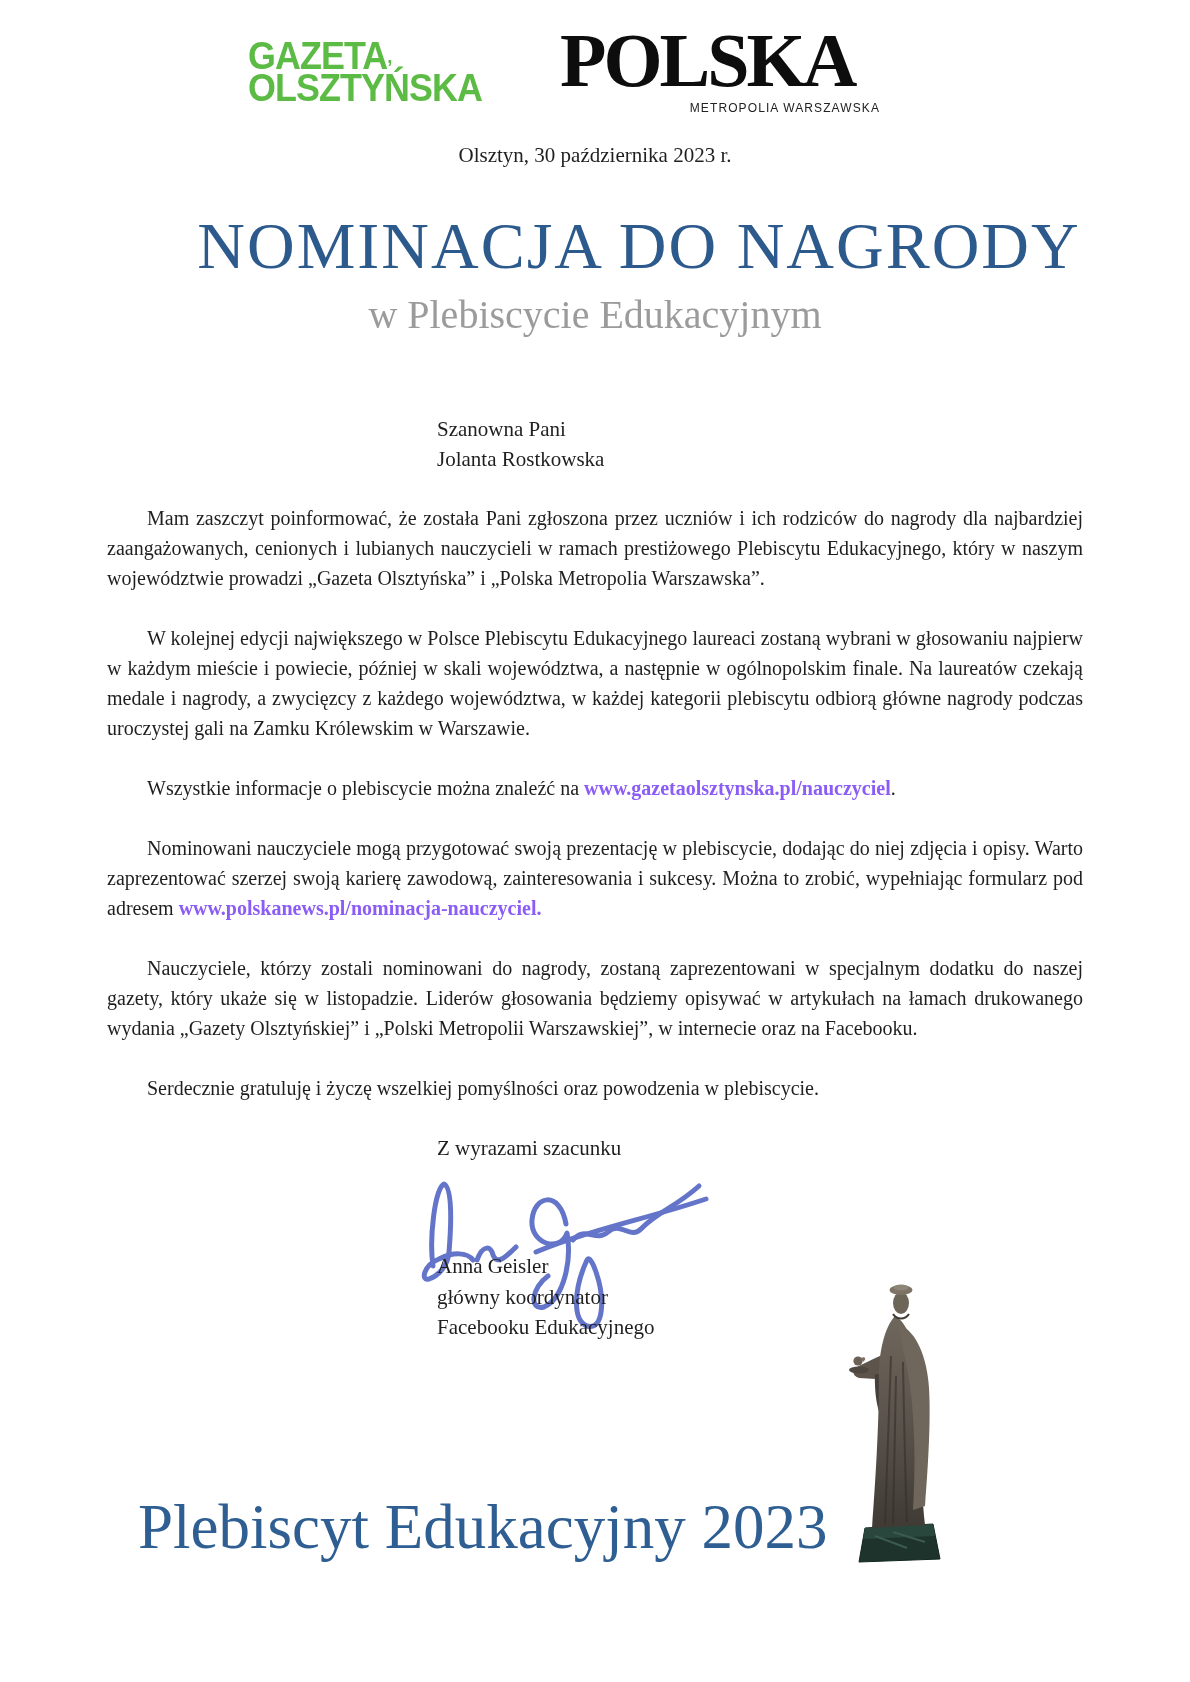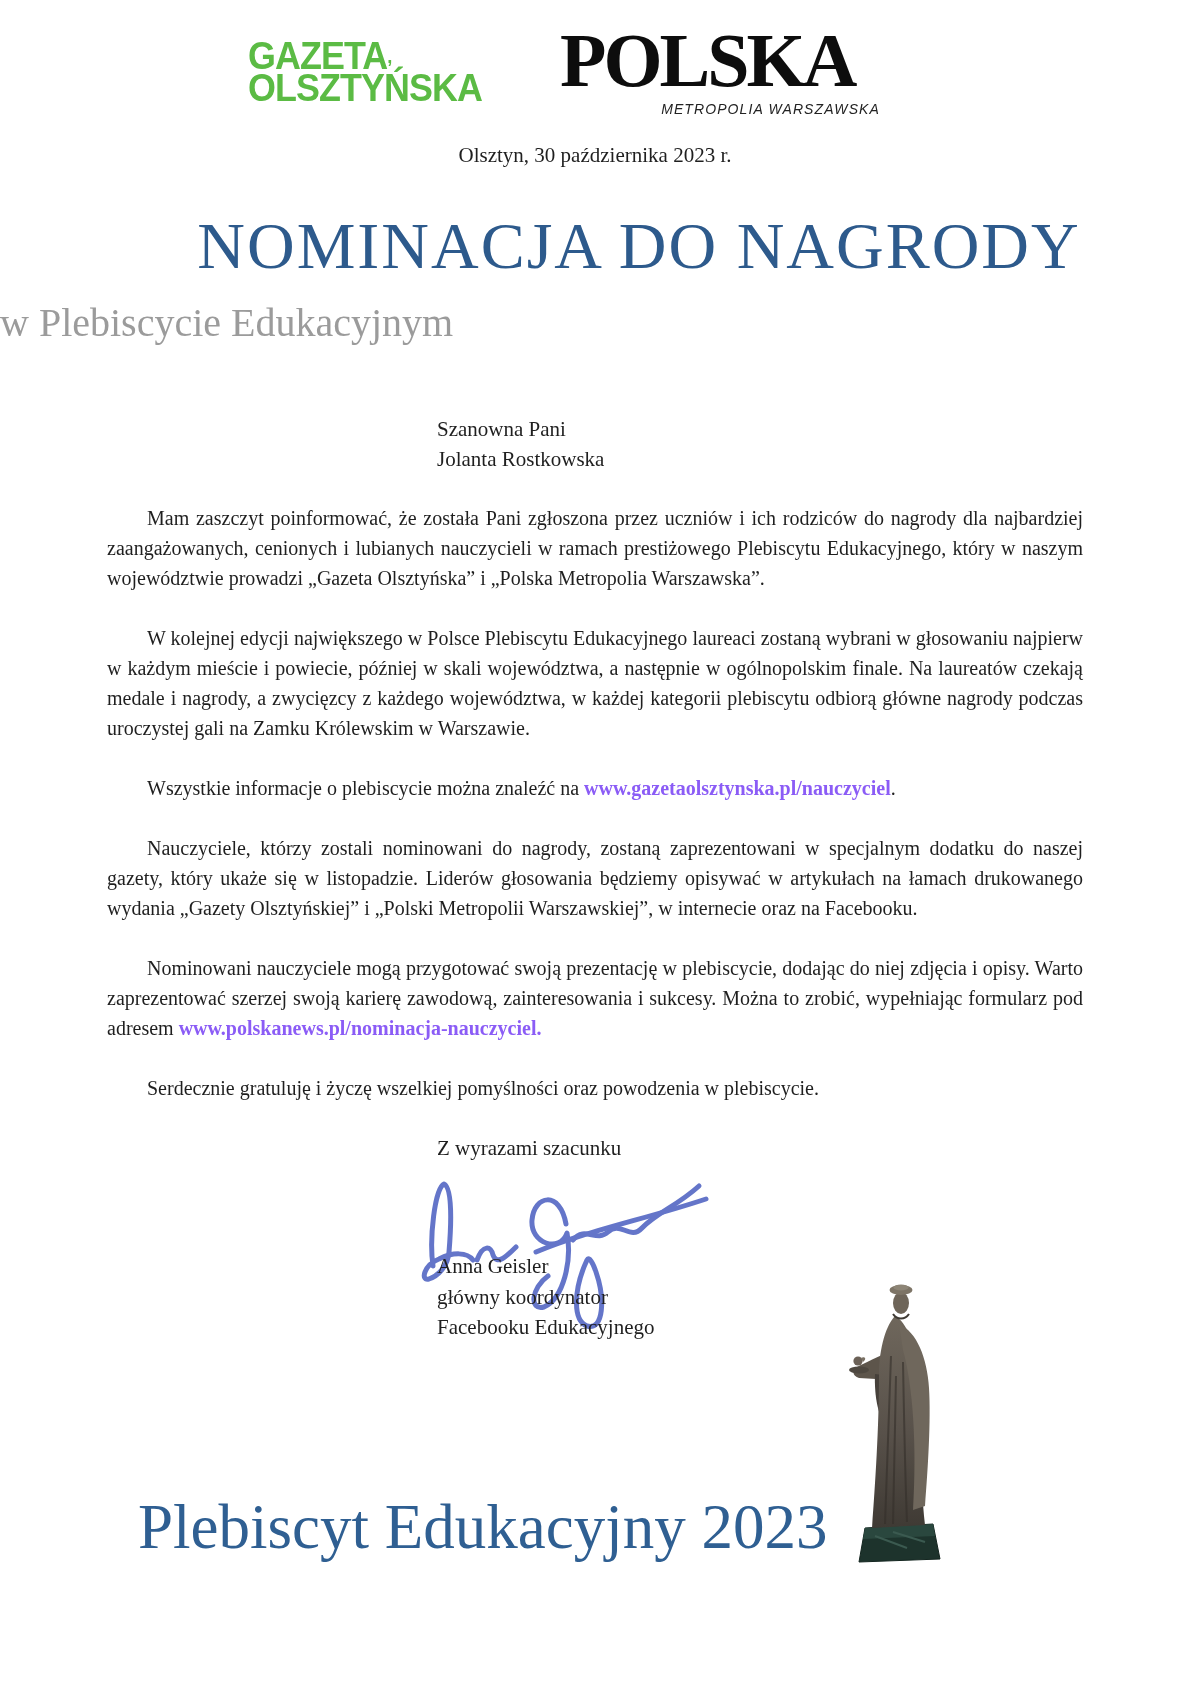--- a/index.html
+++ b/index.html
@@ -17,32 +17,32 @@
     transform:scaleX(0.92);transform-origin:left top;white-space:nowrap;
   }
   .gazeta-mark{font-size:20px;vertical-align:6px;letter-spacing:0;}
   .polska-logo{
     position:absolute;left:560px;top:20px;
     font-family:"Liberation Serif", serif;font-weight:900;
     font-size:76px;line-height:80px;letter-spacing:-3px;color:#0d0d0d;white-space:nowrap;
   }
   .polska-sub{
     position:absolute;left:560px;top:101px;width:320px;text-align:right;
-    font-family:"Liberation Sans", sans-serif;font-size:14px;letter-spacing:1.1px;color:#222;font-style:italic;
+    font-family:"Liberation Sans", sans-serif;font-size:12px;letter-spacing:1.1px;color:#222;
   }
 
   
   .date-line{position:absolute;top:143px;left:0;width:100%;text-align:center;font-size:21px;}
   .doc-title{
     position:absolute;top:210px;left:0;width:100%;text-align:center;
     font-size:66px;line-height:72px;color:#2d5a8c;letter-spacing:2px;font-weight:normal;white-space:nowrap;margin-left:44px;
   }
   .doc-subtitle{
-    position:absolute;top:292px;left:0;width:100%;
-    font-size:40px;line-height:46px;color:#9b9b9b;margin-top:8px;
+    position:absolute;top:292px;left:0;width:100%;text-align:center;
+    font-size:40px;line-height:46px;color:#9b9b9b;
   }
 
   
   .recipient{position:absolute;left:437px;top:414px;font-size:21px;line-height:30px;}
 
   
   .letter-body{
     position:absolute;left:107px;top:503px;width:976px;
     font-size:20px;line-height:30px;text-align:justify;text-align-last:left;
   }
@@ -81,22 +81,22 @@
 
   <div class="recipient">
     <div>Szanowna Pani</div>
     <div>Jolanta Rostkowska</div>
   </div>
 
   <div class="letter-body" id="paragraphs-container">
       <p class="body-paragraph"><span>Mam zaszczyt poinformować, że została Pani zgłoszona przez uczniów i ich rodziców do nagrody dla najbardziej zaangażowanych, cenionych i lubianych nauczycieli w ramach prestiżowego Plebiscytu Edukacyjnego, który w naszym województwie prowadzi „Gazeta Olsztyńska” i „Polska Metropolia Warszawska”.</span></p>
       <p class="body-paragraph"><span>W kolejnej edycji największego w Polsce Plebiscytu Edukacyjnego laureaci zostaną wybrani w głosowaniu najpierw w każdym mieście i powiecie, później w skali województwa, a następnie w ogólnopolskim finale. Na laureatów czekają medale i nagrody, a zwycięzcy z każdego województwa, w każdej kategorii plebiscytu odbiorą główne nagrody podczas uroczystej gali na Zamku Królewskim w Warszawie.</span></p>
       <p class="body-paragraph"><span>Wszystkie informacje o plebiscycie można znaleźć na </span><a class="inline-link">www.gazetaolsztynska.pl/nauczyciel</a><span>.</span></p>
+      <p class="body-paragraph"><span>Nominowani nauczyciele mogą przygotować swoją prezentację w plebiscycie, dodając do niej zdjęcia i opisy. Warto zaprezentować szerzej swoją karierę zawodową, zainteresowania i sukcesy. Można to zrobić, wypełniając formularz pod adresem </span><a class="inline-link">www.polskanews.pl/nominacja-nauczyciel.</a></p>
       <p class="body-paragraph"><span>Nauczyciele, którzy zostali nominowani do nagrody, zostaną zaprezentowani w specjalnym dodatku do naszej gazety, który ukaże się w listopadzie. Liderów głosowania będziemy opisywać w artykułach na łamach drukowanego wydania „Gazety Olsztyńskiej” i „Polski Metropolii Warszawskiej”, w internecie oraz na Facebooku.</span></p>
-      <p class="body-paragraph"><span>Nominowani nauczyciele mogą przygotować swoją prezentację w plebiscycie, dodając do niej zdjęcia i opisy. Warto zaprezentować szerzej swoją karierę zawodową, zainteresowania i sukcesy. Można to zrobić, wypełniając formularz pod adresem </span><a class="inline-link">www.polskanews.pl/nominacja-nauczyciel.</a></p>
       <p class="body-paragraph"><span>Serdecznie gratuluję i życzę wszelkiej pomyślności oraz powodzenia w plebiscycie.</span></p>
     </div>
 
   <div class="closing">Z wyrazami szacunku</div>
 
   <svg class="signature-svg" viewBox="0 0 300 192" aria-hidden="true">
     <g fill="none" stroke="#4f63c2" stroke-width="5" stroke-linecap="round" stroke-linejoin="round" opacity="0.88">
       <path d="M18,118 C14,90 20,40 29,36 C38,40 36,80 34,104 C33,118 23,128 14,131 C5,133 9,117 24,111 C38,104 52,104 58,112"></path>
       <path d="M62,112 C68,96 76,98 78,107 C82,118 92,108 101,99"></path>
       <path d="M151,76 C145,42 119,47 117,72 C115,96 145,105 152,85 C157,112 149,150 129,159 C114,163 116,140 133,128"></path>

